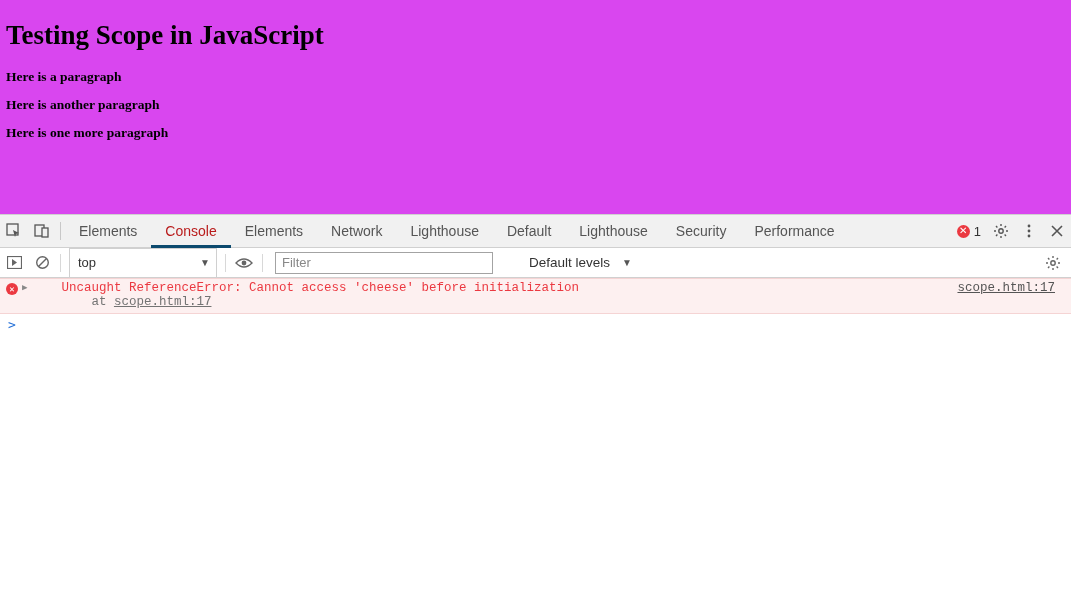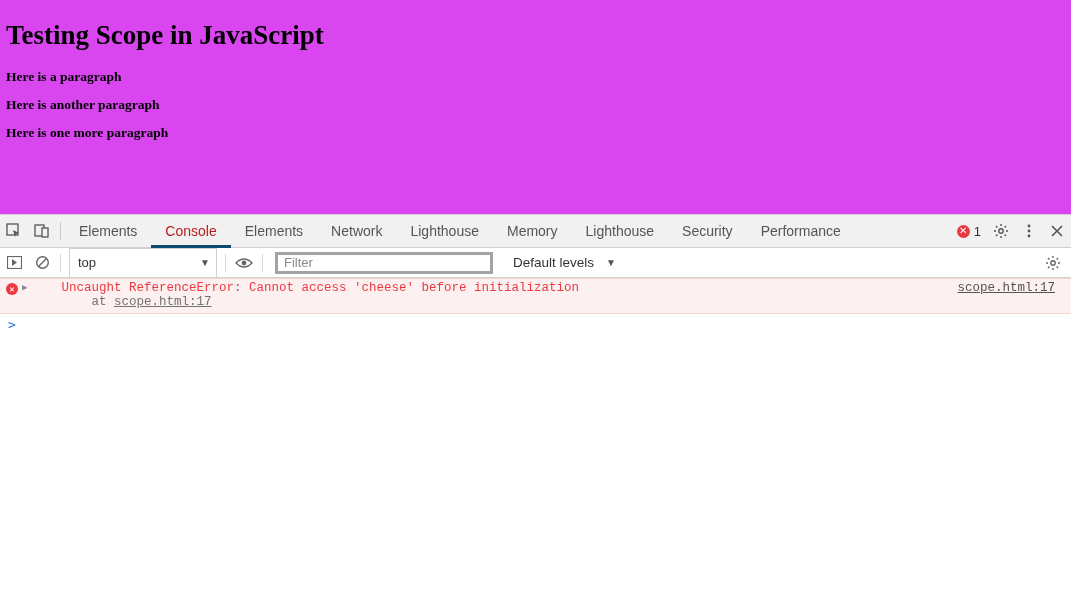--- a/index.html
+++ b/index.html
@@ -126,25 +126,25 @@
     padding: 0 6px 0 8px;
     margin: 0 4px;
     font-size: 13px;
     color: #333;
     cursor: pointer;
     background: #fff;
   }
   .filter-input {
     height: 22px;
     width: 218px;
-    border: 3px solid #a3a3a3;
+    border: 1px solid #a3a3a3;
     padding: 0 6px;
     font-size: 13px;
     color: #333;
-    margin: 0 4px 0 8px;
+    margin: 0 20px 0 8px;
   }
   .filter-input::placeholder { color: #888; }
   .levels-select {
     display: flex;
     align-items: center;
     gap: 12px;
     height: 22px;
     padding: 0 6px;
     margin-left: 10px;
     font-size: 13.5px;
@@ -234,21 +234,21 @@
           <rect x="1" y="2" width="9" height="11" fill="none" stroke="#555" stroke-width="1.3"></rect>
           <rect x="8" y="5" width="6" height="9" fill="#f1f1f1" stroke="#555" stroke-width="1.3"></rect>
         </svg>
     </div>
     <div class="divider"></div>
     <div class="dt-tab">Elements</div>
     <div class="dt-tab active">Console</div>
     <div class="dt-tab">Elements</div>
     <div class="dt-tab">Network</div>
     <div class="dt-tab">Lighthouse</div>
-    <div class="dt-tab">Memory</div>
+    <div class="dt-tab">Default</div>
     <div class="dt-tab">Lighthouse</div>
     <div class="dt-tab">Security</div>
     <div class="dt-tab">Performance</div>
     <div class="spacer"></div>
     <div class="error-badge">
       <span class="error-circle">✕</span>
       <span>1</span>
     </div>
     <div class="icon-btn">
       <svg width="16" height="16" viewBox="0 0 16 16">

